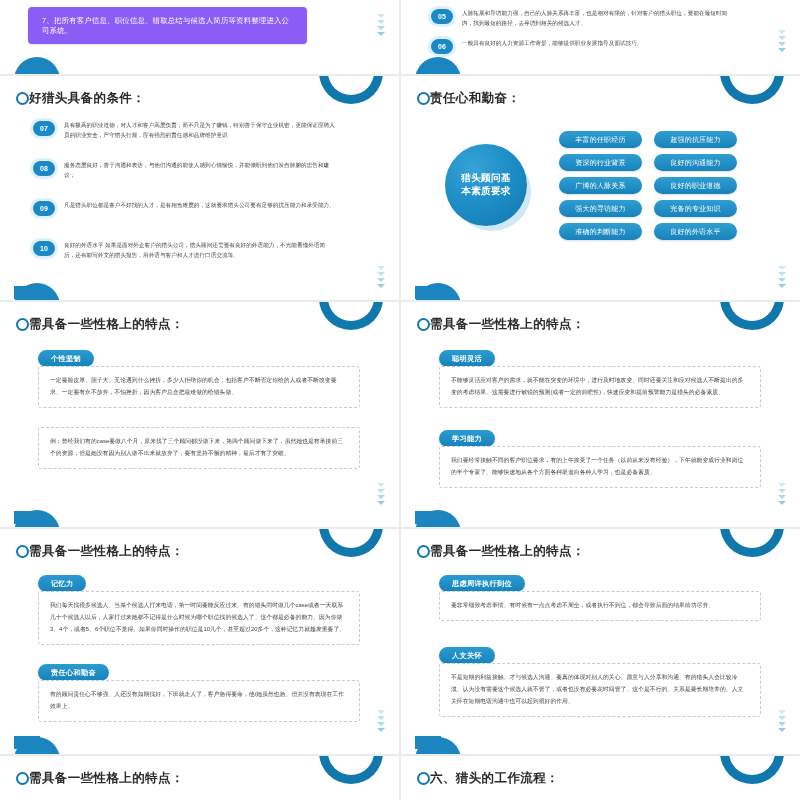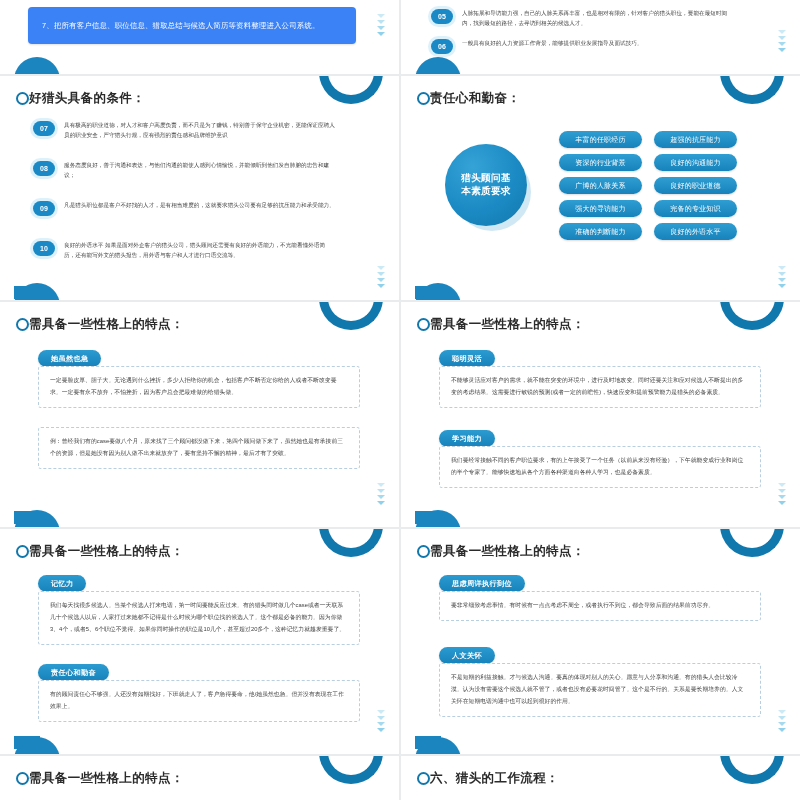--- a/index.html
+++ b/index.html
@@ -78,22 +78,22 @@
     font-weight:bold;
     color:#2b2b2b;
     letter-spacing:.4px;
     white-space:nowrap;
   }
 
   
   .banner{
     position:absolute;
     left:28px; top:7px;
-    width:328px; height:37px;
-    background:#3b82f6;
+    width:279px; height:37px;
+    background:#8b5cf6;
     border-radius:4px;
     display:flex;
     align-items:center;
     padding:0 14px;
     color:#fff;
     font-size:7.4px;
     letter-spacing:.2px;
     box-shadow:0 1px 2px rgba(0,0,0,.12);
   }
 
@@ -284,21 +284,21 @@
   </div>
 
   <div class="slide">
     <div class="arcwrap" style="right:16px;top:-22px;width:64px;height:50px;">
         <div class="half"></div>
       </div>
     <div class="head" style="left:16px;top:14px;">
       <i class="ring"></i>
       <span class="txt">需具备一些性格上的特点：</span>
     </div>
-    <div class="tag" style="left:38px;top:48px;">她虽然也急</div>
+    <div class="tag" style="left:38px;top:48px;">个性坚韧</div>
     <div class="box" style="left:38px;top:64px;width:322px;">一定要脸皮厚、胆子大。无论遇到什么挫折，多少人拒绝你的机会，包括客户不断否定你给的人或者不断改变要求。一定要有永不放弃，不怕挫折，因为客户总会把最难做的给猎头做。</div>
     <div class="box" style="left:38px;top:125px;width:322px;">例：曾经我们有的case要做八个月，原来找了三个顾问都没做下来，第四个顾问做下来了，虽然她也是有承接前三个的资源，但是她没有因为别人做不出来就放弃了，要有坚持不懈的精神，最后才有了突破。</div>
     <div class="chevs" style="right:14px;bottom:22px;">
       <i class="chev c1"></i>
       <i class="chev c2"></i>
       <i class="chev c3"></i>
       <i class="chev c4"></i>
     </div>
     <div class="dome" style="left:14px;bottom:-6px;width:46px;height:23px;"></div>
   </div>

